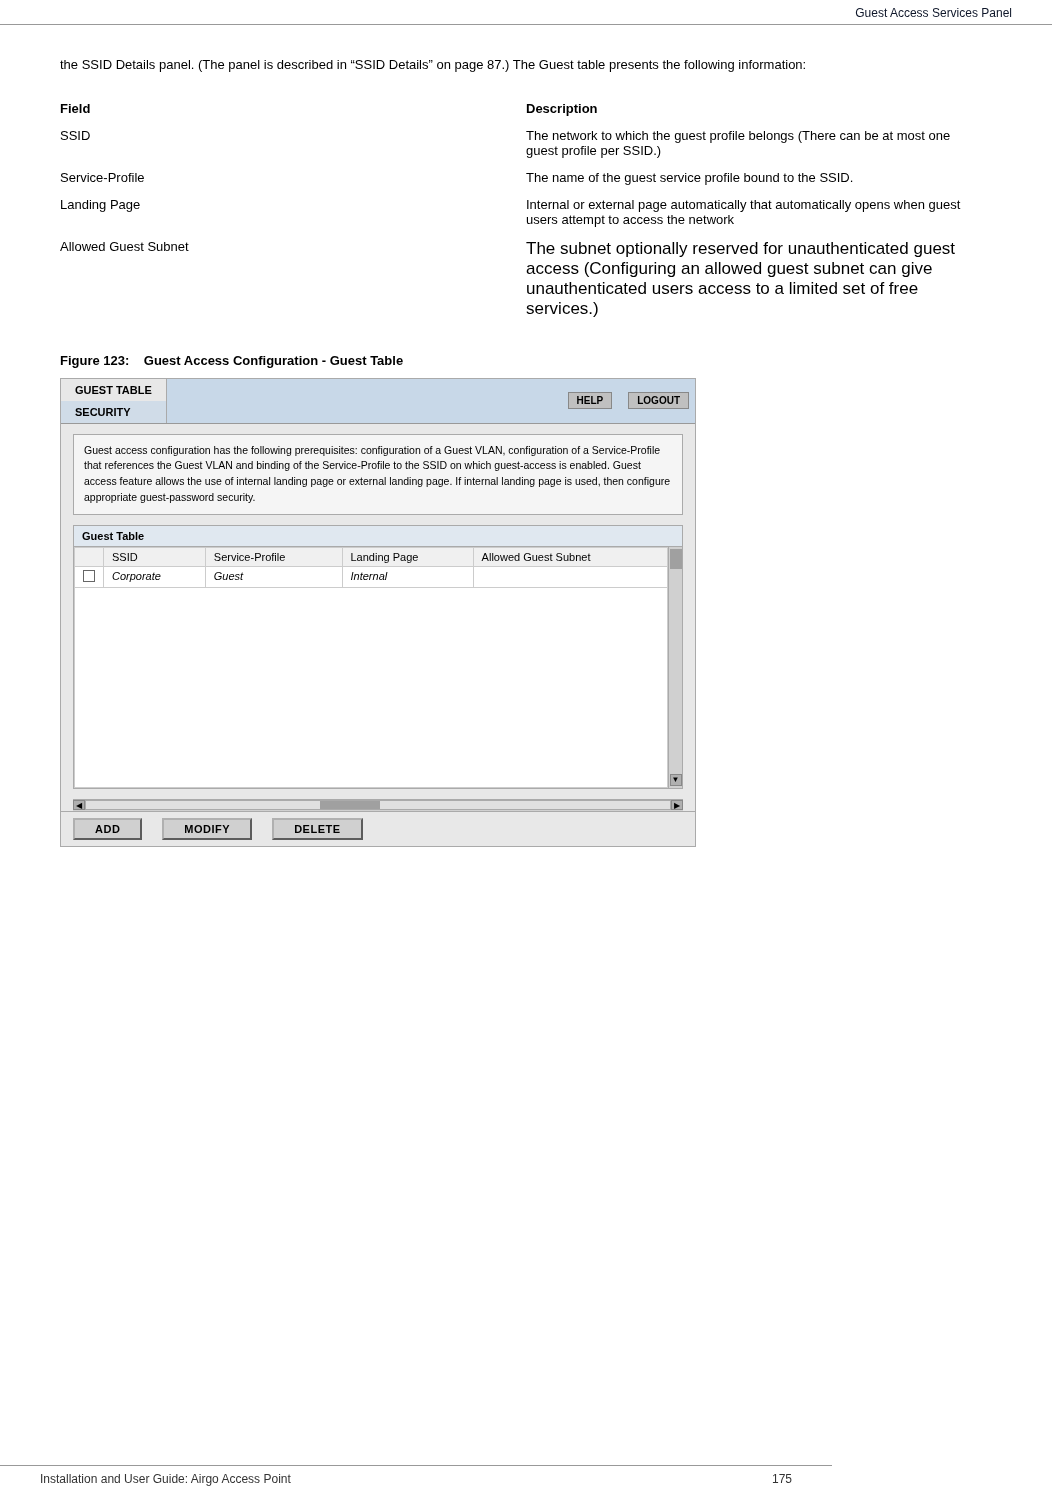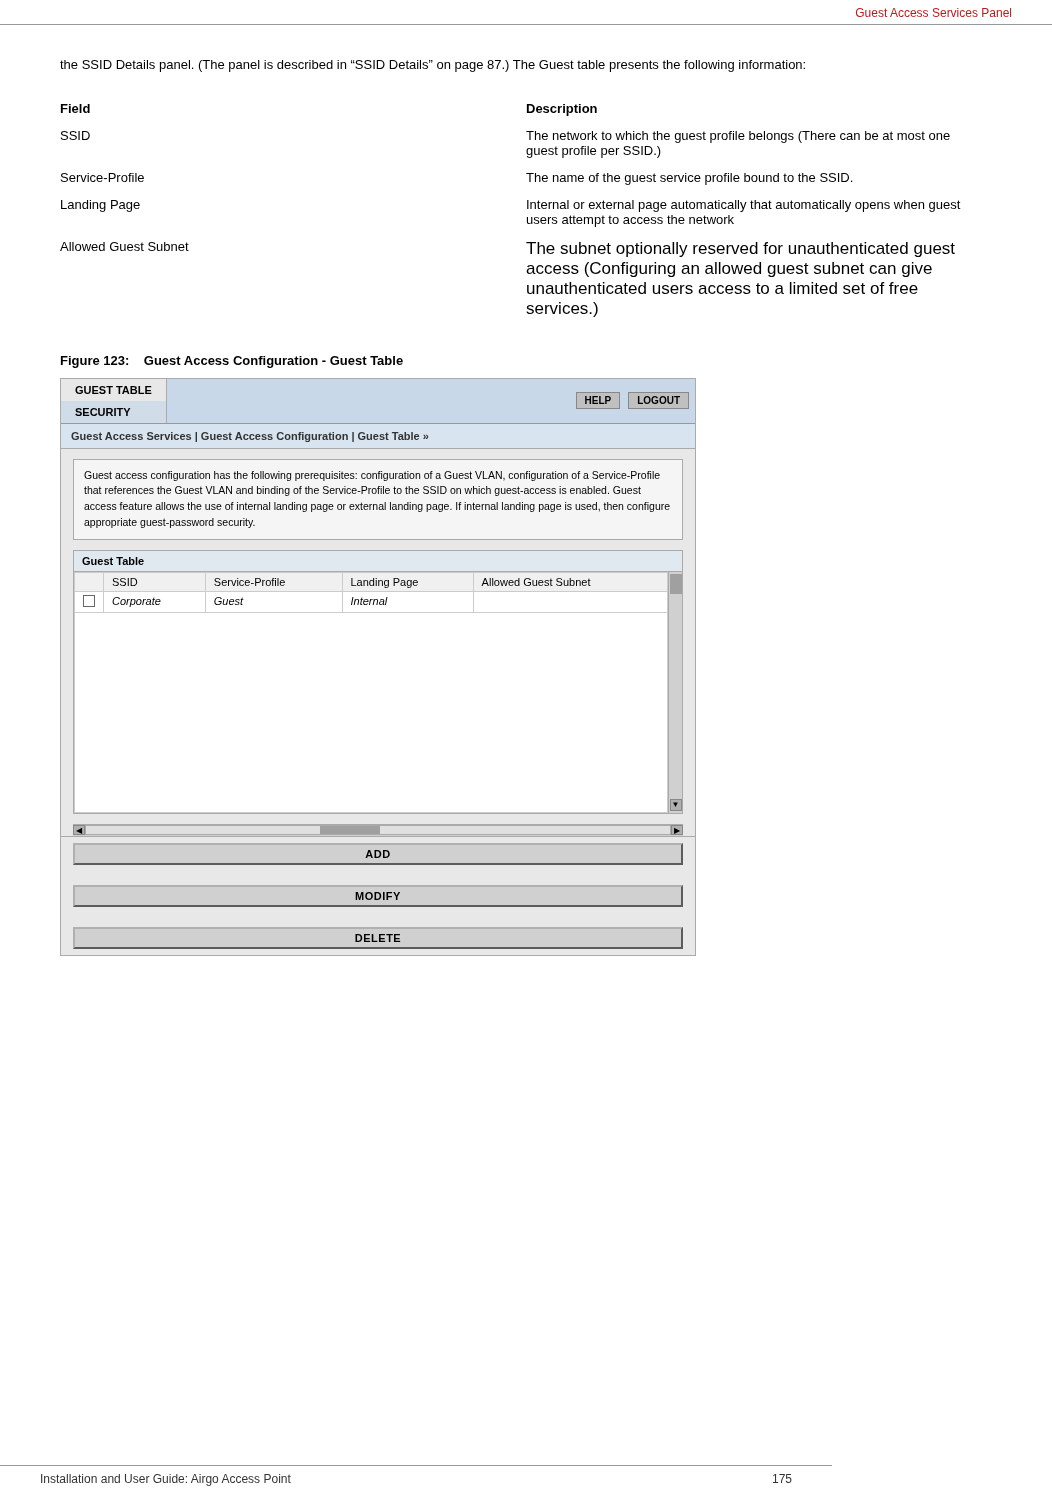--- a/index.html
+++ b/index.html
@@ -11,21 +11,21 @@
       width: 1052px;
       min-height: 1492px;
     }
 
     
     .page-header {
       border-bottom: 1px solid #999;
       padding: 6px 40px 4px 40px;
       text-align: right;
       font-size: 12px;
-      color: #b91c1c;
+      color: #0f172a;
     }
 
     
     .content {
       padding: 30px 60px 30px 60px;
     }
 
     
     .intro-text {
       font-size: 13px;
@@ -95,21 +95,21 @@
     .ui-tab.active {
       background: #e8e8e8;
       border-bottom: 1px solid #e8e8e8;
       margin-bottom: -1px;
     }
     .ui-topbar-right {
       margin-left: auto;
       display: flex;
       align-items: center;
       padding-right: 6px;
-      gap: 8px;
+      gap: 16px;
     }
     .ui-btn-small {
       background: #c0c0c0;
       border: 1px solid #888;
       padding: 2px 8px;
       font-size: 10px;
       font-weight: bold;
       cursor: pointer;
       color: #000;
     }
@@ -250,21 +250,20 @@
       background: #a0a0a0;
     }
 
     
     .ui-bottom-buttons {
       display: flex;
       padding: 6px 12px;
       gap: 20px;
       background: #e8e8e8;
       border-top: 1px solid #aaa;
-      flex-direction: column;
     }
     .ui-action-btn {
       background: #d0d0d0;
       border: 2px outset #b0b0b0;
       padding: 3px 20px;
       font-size: 11px;
       font-weight: bold;
       cursor: pointer;
       font-family: Arial, Helvetica, sans-serif;
       letter-spacing: 0.5px;
@@ -342,21 +341,20 @@
       <div id="ui-tabs-container">
           <div class="ui-tab active">GUEST TABLE</div>
           <div class="ui-tab">SECURITY</div>
         </div>
       <div class="ui-topbar-right">
         <button class="ui-btn-small">HELP</button>
         <button class="ui-btn-small">LOGOUT</button>
       </div>
     </div>
 
-    <div class="ui-breadcrumb">Guest Access Services | Guest Access Configuration | Guest Table  »</div>
 
     <div class="ui-infobox">
       <span>Guest access configuration has the following prerequisites: configuration of a Guest VLAN,  configuration  of  a  Service-Profile  that  references  the  Guest  VLAN  and binding of the Service-Profile to the SSID on which guest-access is enabled. Guest access feature  allows  the use of internal landing page or external landing page. If internal landing page is used, then configure appropriate guest-password security.</span>
     </div>
 
     <div class="ui-section">
       <div class="ui-section-header">Guest Table</div>
       <div class="ui-table-container">
         <div class="ui-table-scroll">
           <table class="ui-data-table">

